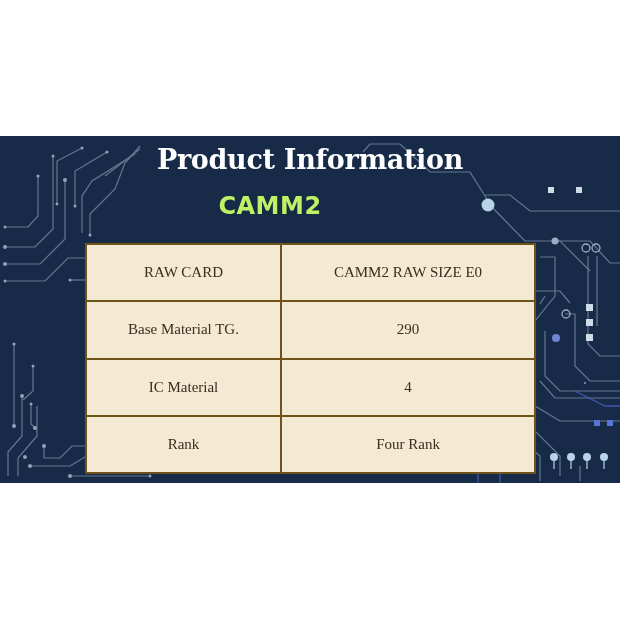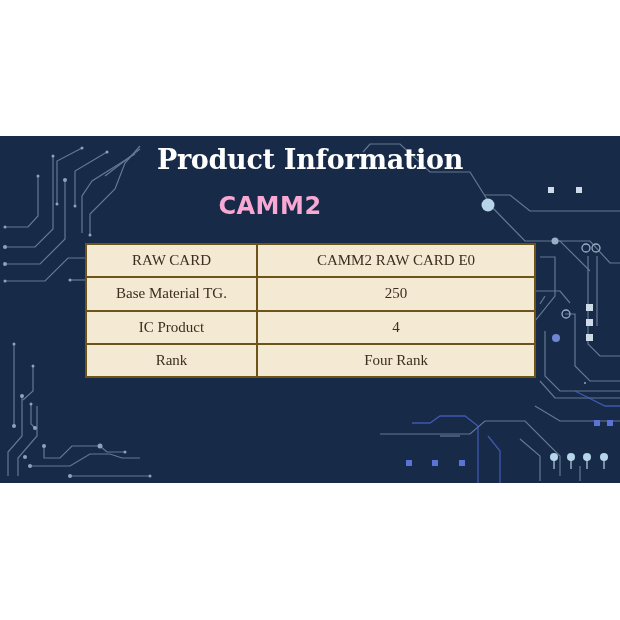--- a/index.html
+++ b/index.html
@@ -1,22 +1,22 @@
 <!DOCTYPE html>
 <html><head>
 <meta charset="utf-8">
 <style>
   html, body { margin:0; padding:0; background:#ffffff; }
   body { width:620px; height:620px; position:relative; overflow:hidden; font-family:"DejaVu Serif", serif; }
   .banner { position:absolute; left:0; top:136px; width:620px; height:347px; background:#172a47; overflow:hidden; }
   .circuits { position:absolute; left:0; top:0; width:620px; height:347px; }
   .title { position:absolute; left:0; width:620px; top:8px; text-align:center; color:#ffffff; font-family:"DejaVu Serif", serif; font-weight:bold; font-size:27px; letter-spacing:-0.3px; }
-  .subtitle { position:absolute; left:0; width:540px; top:56px; text-align:center; color:#f9a8d4; font-family:"DejaVu Sans", sans-serif; font-weight:bold; font-size:24px; letter-spacing:0.5px; }
+  .subtitle { position:absolute; left:0; width:540px; top:56px; text-align:center; color:#bef264; font-family:"DejaVu Sans", sans-serif; font-weight:bold; font-size:24px; letter-spacing:0.5px; }
   table.spec { position:absolute; left:85px; top:107px; width:451px; border-collapse:collapse; background:#f4e9d2; border:2px solid #6e5418; }
-  table.spec td { border:2px solid #6e5418; height:23.3px; padding:4px; text-align:center; color:#3b2e20; font-family:"Liberation Serif", serif; font-size:15px; }
+  table.spec td { border:2px solid #6e5418; height:23.3px; padding:16px; text-align:center; color:#3b2e20; font-family:"Liberation Serif", serif; font-size:15px; }
   table.spec td.k { width:161px; }
 </style>
 </head>
 <body>
 
 <div class="banner">
   <svg class="circuits" viewBox="0 0 620 347" xmlns="http://www.w3.org/2000/svg">
     <g fill="none" stroke="#7f93ad" stroke-width="1.2" opacity="0.75">
 
       <path d="M5 91 L28 91 L38 80 L38 40"></path>
@@ -126,28 +126,28 @@
     </g>
   </svg>
 
   <div class="title">Product Information</div>
   <div class="subtitle">CAMM2</div>
 
   <table class="spec">
     <tbody>
         <tr>
       <td class="k">RAW CARD</td>
-      <td>CAMM2 RAW CARD E0</td>
+      <td>CAMM2 RAW SIZE E0</td>
     </tr>
     <tr>
       <td class="k">Base Material TG.</td>
-      <td>250</td>
+      <td>290</td>
     </tr>
     <tr>
-      <td class="k">IC Product</td>
+      <td class="k">IC Material</td>
       <td>4</td>
     </tr>
     <tr>
       <td class="k">Rank</td>
       <td>Four Rank</td>
     </tr>
   </tbody>
     </table>
 </div>
 

